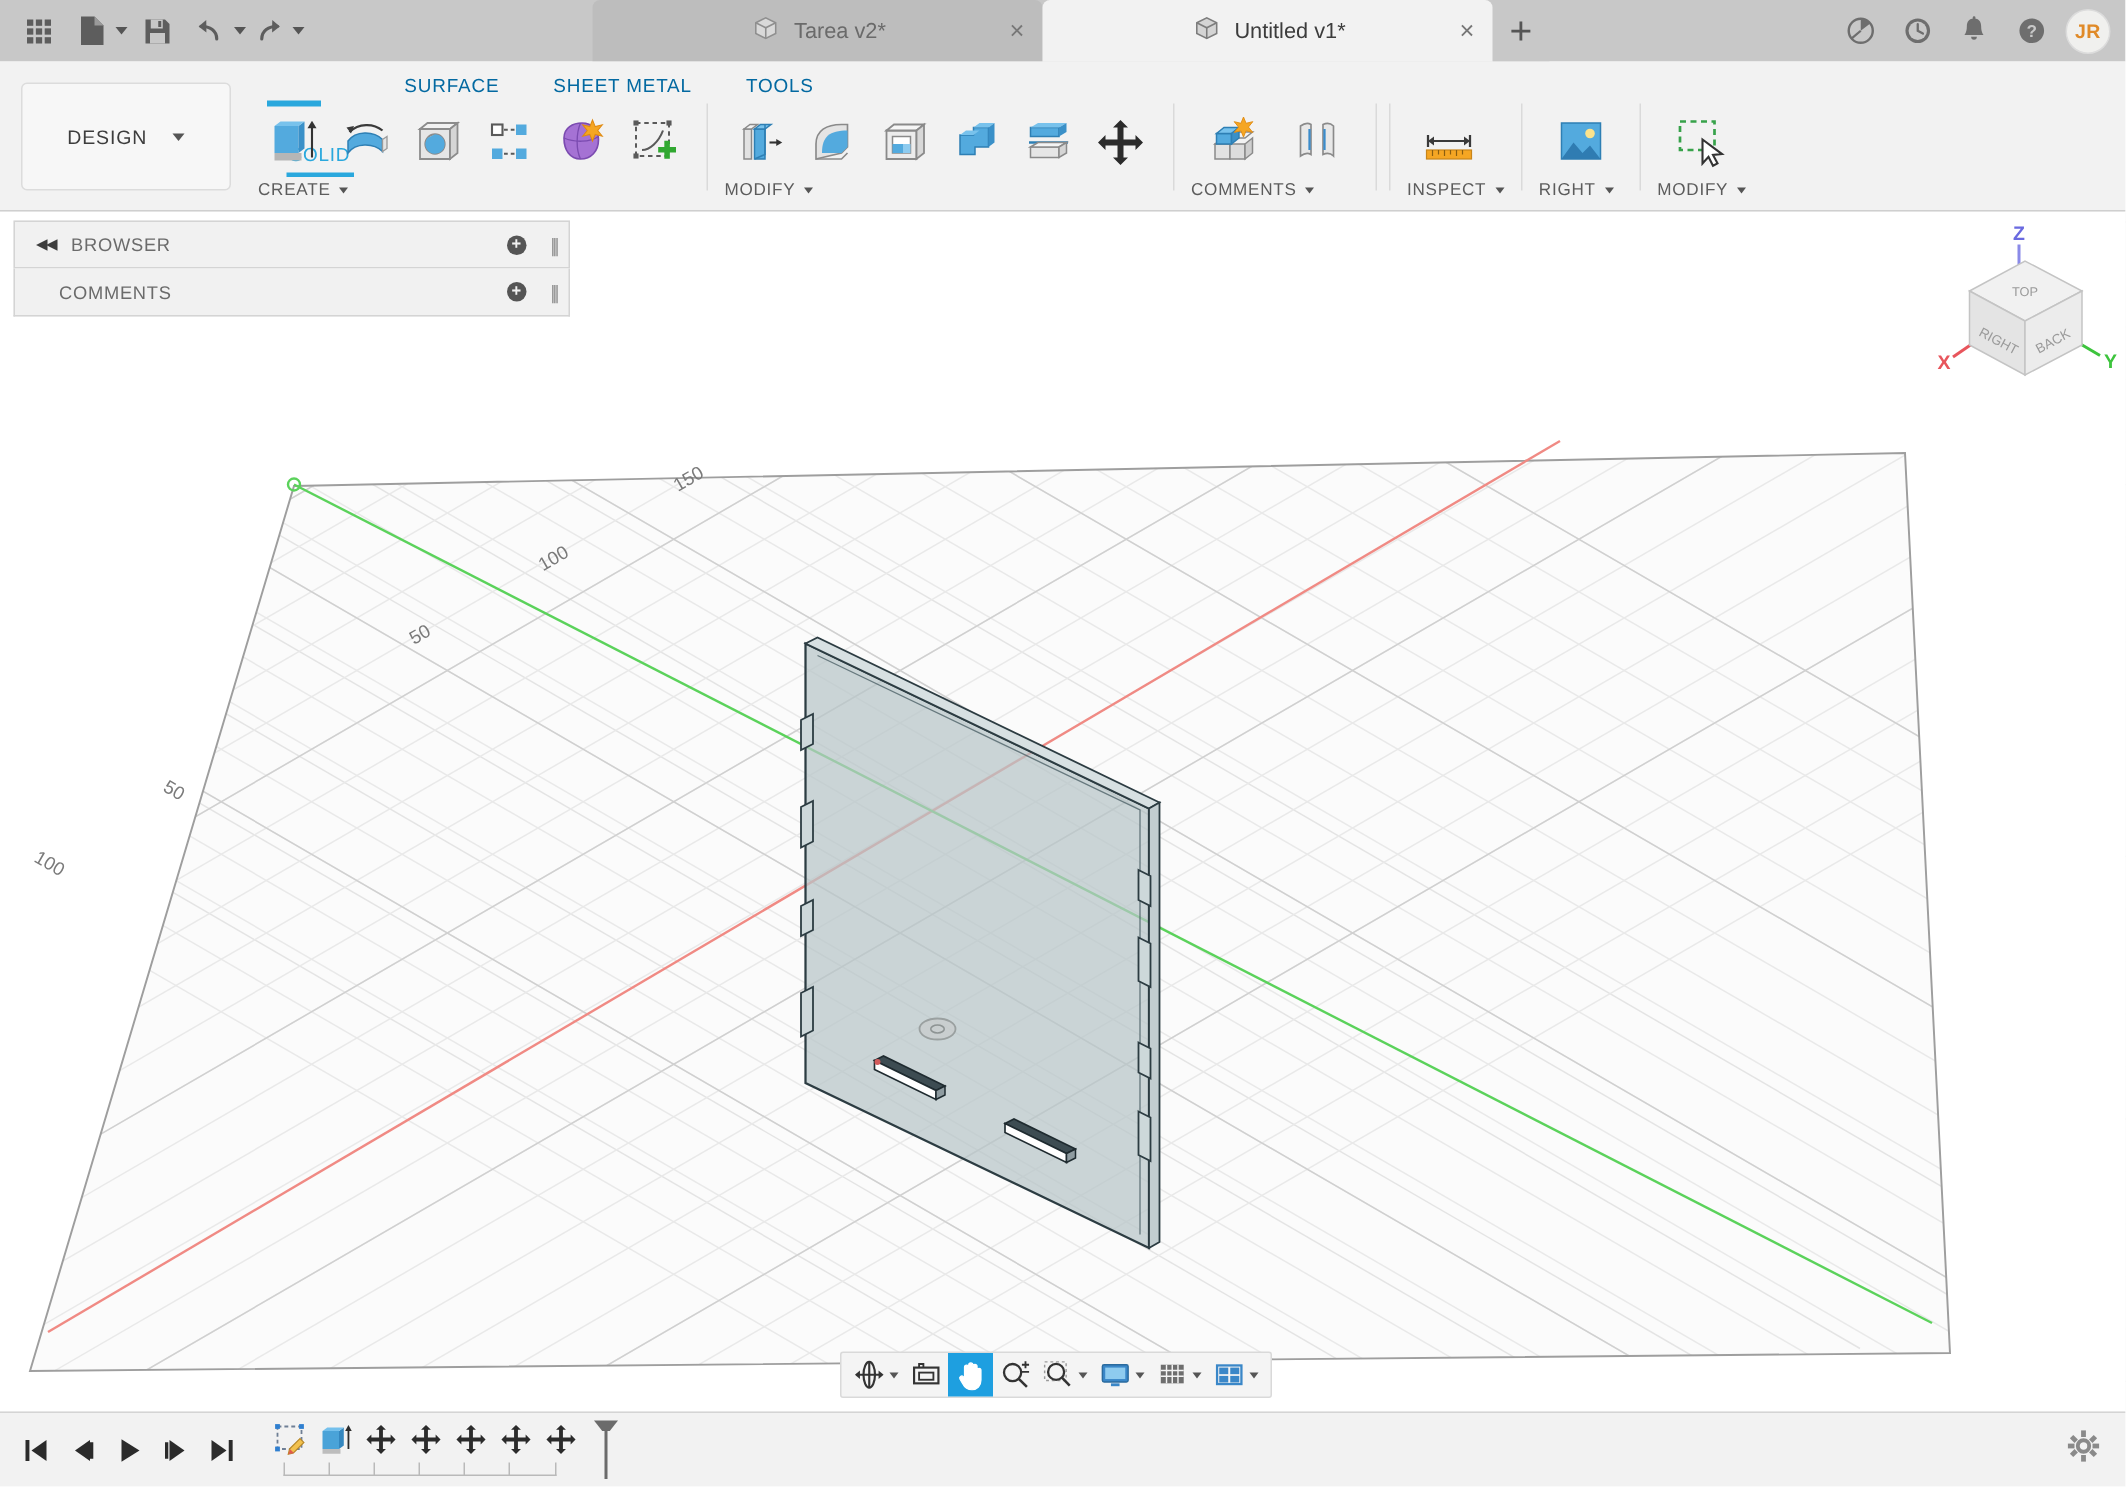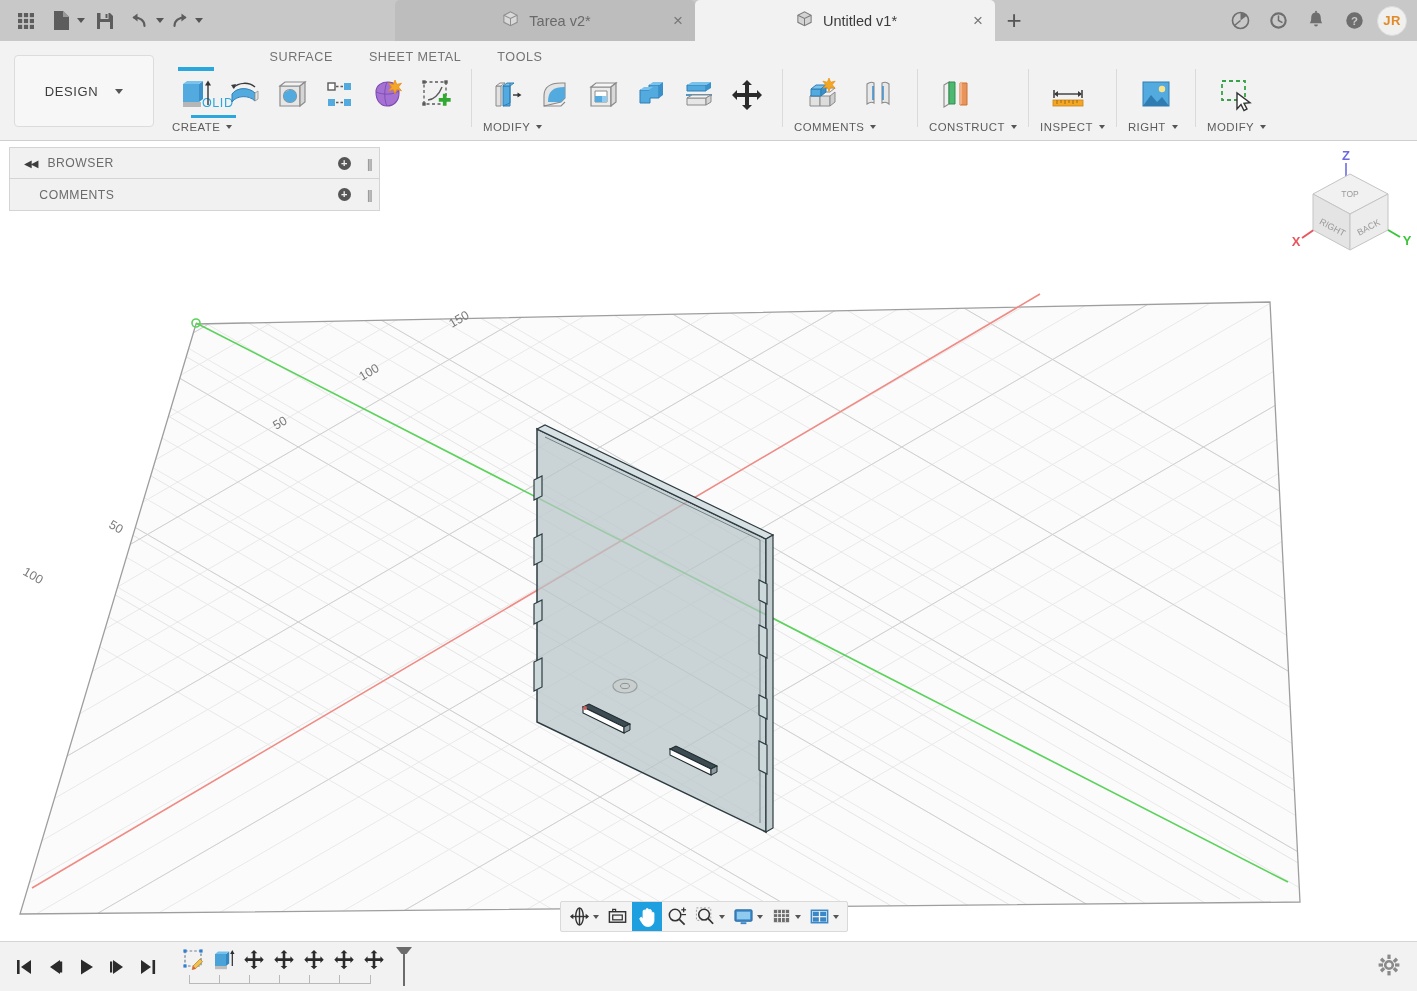--- a/index.html
+++ b/index.html
@@ -46,21 +46,21 @@
     width:30px;height:30px;border-radius:50%;background:#f0f0ee;
     display:flex;align-items:center;justify-content:center;
     font-size:13px; letter-spacing:.4px; color:#e08a28; font-weight:bold;
     border:1px solid #dcdcdc;
   }
 
   
   .ribbon { position:absolute; left:0; top:41px; width:1417px; height:100px; background:#f2f2f2;
             border-bottom:1px solid #cfcfcf;}
   .rtabs { position:absolute; left:175px; top:2px; display:flex; gap:0; }
-  .rtab { font-size:12.6px; letter-spacing:.55px; color:#737373; padding:7px 18px 8px 18px; position:relative;}
+  .rtab { font-size:12.6px; letter-spacing:.55px; color:#0369a1; padding:7px 18px 8px 18px; position:relative;}
   .rtab.active { color:#2aa8dd;margin-top:46px; }
   .rtab.active:after { content:""; position:absolute; left:16px; right:16px; bottom:0; height:3px; background:#2aa8dd;}
 
   .design-btn {
     position:absolute; left:14px; top:14px; width:140px; height:72px;
     background:#f7f7f7; border:1px solid #dcdcdc; border-radius:4px;
     display:flex; align-items:center; justify-content:center; gap:16px;
     font-size:13px; letter-spacing:.6px; color:#3d3d3d;
   }
 
@@ -409,36 +409,20 @@
           </div>
         </div>
         <div class="glabel">
           <span>COMMENTS</span>
             <span class="caret sm"></span>
         </div>
       </div>
 
       <div class="sep"></div>
 
-      <div class="grp">
-        <div class="row">
-          <div class="tool wide">
-            <svg width="44" height="38" viewBox="0 0 44 38">
-              <path d="M9 9 l5 -3 v22 l-5 3 z" fill="#f0f0f0" stroke="#8a8a8a" stroke-width="1.1"></path>
-              <path d="M14 6 h6 v22 h-6 z" fill="#4db870" stroke="#2f8f4f" stroke-width="1"></path>
-              <path d="M25 7 h7 v22 h-7 z" fill="#e8945a" stroke="#c87436" stroke-width="1"></path>
-              <path d="M25 7 l2 -1.5 v22 l-2 1.5 z" fill="#f3b286"></path>
-            </svg>
-          </div>
-        </div>
-        <div class="glabel">
-          <span>CONSTRUCT</span>
-            <span class="caret sm"></span>
-        </div>
-      </div>
 
       <div class="sep"></div>
 
       <div class="grp">
         <div class="row">
           <div class="tool wide">
             <svg width="44" height="38" viewBox="0 0 44 38">
               <line x1="8" y1="14" x2="8" y2="22" stroke="#3a3a3a" stroke-width="1.5"></line>
               <line x1="36" y1="14" x2="36" y2="22" stroke="#3a3a3a" stroke-width="1.5"></line>
               <line x1="9" y1="18" x2="35" y2="18" stroke="#3a3a3a" stroke-width="1.4"></line>

